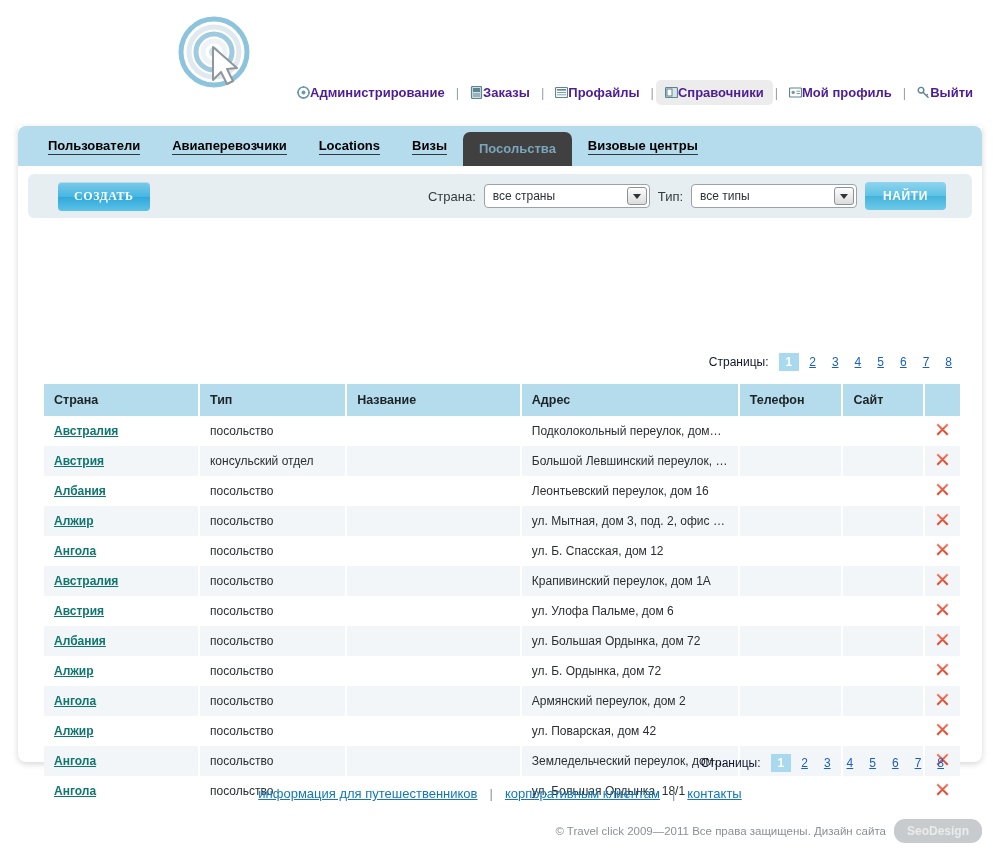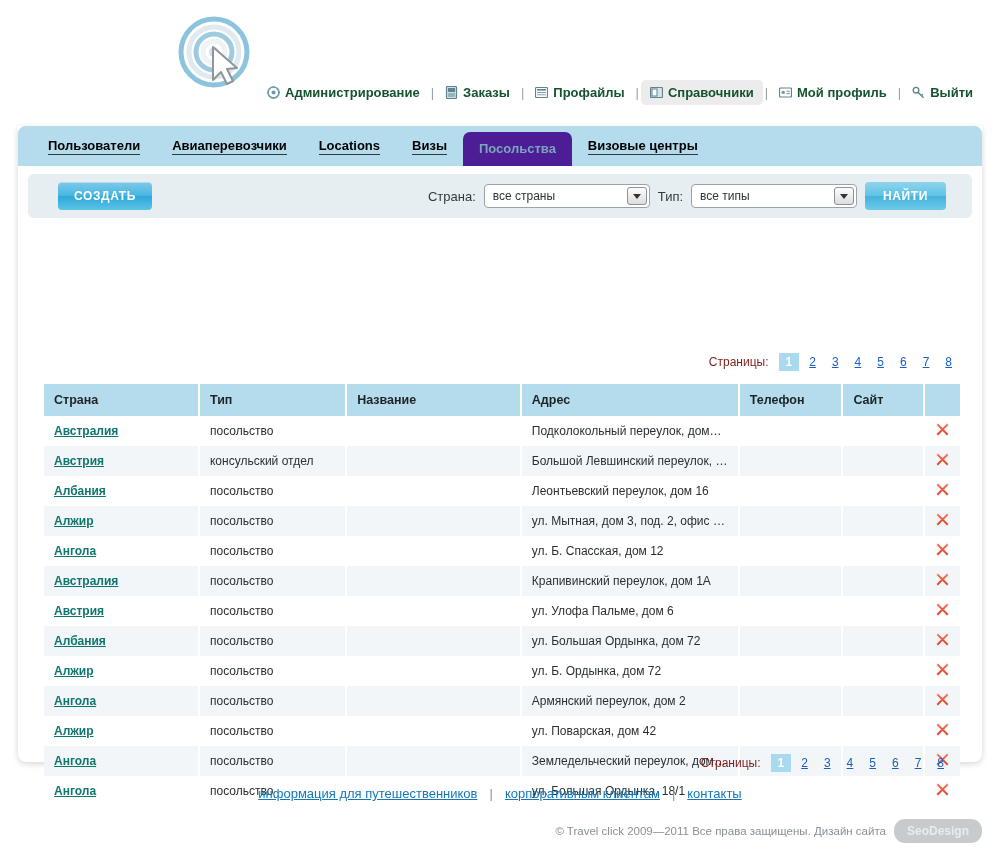--- a/index.html
+++ b/index.html
@@ -24,23 +24,23 @@
   .logo-travel { left: 8px; }
   .logo-click { left: 226px; }
   .logo-swirl { position: absolute; left: 155px; top: 2px; width: 78px; height: 78px; }
 
   .topnav {
     position: absolute; right: 18px; top: 80px;
     display: flex; align-items: center;
     font-size: 13px; font-weight: bold; color: #3d4447;
   }
   .topnav .nav-item {
-    display: flex; align-items: center; gap: 5px;
+    display: flex; align-items: center; 
     padding: 5px 9px; border-radius: 5px; white-space: nowrap;
-    color: #14532d; text-decoration: none;
+    color: #4c1d95; text-decoration: none;
   }
   .topnav .nav-item.active { background: #ececec; }
   .topnav .sep { color: #9aa2a6; font-weight: normal; padding: 0 2px; }
   .nav-ico { display: inline-block; width: 13px; height: 13px; position: relative; }
   .nav-ico svg { display: block; }
 
   
   .panel {
     position: absolute; left: 18px; top: 126px;
     width: 964px; height: 636px;
@@ -56,39 +56,39 @@
     padding-left: 14px;
   }
   .tab {
     position: relative;
     padding: 0 16px; height: 40px; line-height: 40px;
     font-size: 13px; font-weight: bold; color: #000000;
     text-decoration: none; white-space: nowrap;
   }
   .tab span.lbl { border-bottom: 1px solid #30383c; padding-bottom: 1px; }
   .tab.active {
-    background: #4c1d95; color: #7aa5bb;
+    background: #404040; color: #7aa5bb;
     border-radius: 7px 7px 0 0; height: 34px; line-height: 34px;
   }
   .tab.active span.lbl { border-bottom: none; }
 
   .filterbar {
     margin: 8px 10px 0 10px;
     height: 44px; background: #e6eef2;
     border-radius: 6px;
     display: flex; align-items: center;
     position: relative;
   }
   .btn-create {
     margin-left: 30px;
     padding: 7px 16px;
     background: linear-gradient(to bottom, #7ec9e8 0%, #46b7e2 50%, #2fa7d8 51%, #5cc3e8 100%);
     border-radius: 4px; border: none;
     color: #ffffff; font-size: 12px; font-weight: bold; letter-spacing: .6px;
-    font-family: Liberation Sans, sans-serif;
+    font-family: Liberation Serif, serif;
     cursor: pointer;
     box-shadow: inset 0 1px 0 rgba(255,255,255,.4);
   }
   .filter-right {
     position: absolute; right: 26px; top: 0; height: 44px;
     display: flex; align-items: center; gap: 8px;
   }
   .flabel { font-size: 13px; color: #333a3d; }
   .select-wrap {
     position: relative; display: inline-block;
@@ -119,21 +119,21 @@
   .btn-find {
     padding: 7px 18px;
     background: linear-gradient(to bottom, #8fd4ec 0%, #5dc2e6 50%, #44b2dc 51%, #6ecae9 100%);
     border-radius: 4px; border: none;
     color: #ffffff; font-size: 12px; font-weight: bold; letter-spacing: .6px;
     font-family: "Liberation Sans", sans-serif; cursor: pointer;
   }
 
   
   .pager { display: flex; align-items: center; justify-content: flex-end; gap: 4px; font-size: 12px; }
-  .pager .pg-label { color: #7f1d1d; margin-right: 6px; }
+  .pager .pg-label { color: #0f172a; margin-right: 6px; }
   .pager a { color: #1a5fc4; text-decoration: underline; padding: 2px 6px; }
   .pager .cur {
     background: #a8d9ef; color: #ffffff; font-weight: bold;
     padding: 2px 7px; text-decoration: none;
   }
   .pager-top { position: absolute; right: 24px; top: 227px; }
   .pager-bot { position: absolute; right: 32px; top: 628px; }
 
   
   .tablewrap { position: absolute; left: 26px; top: 258px; width: 916px; }

